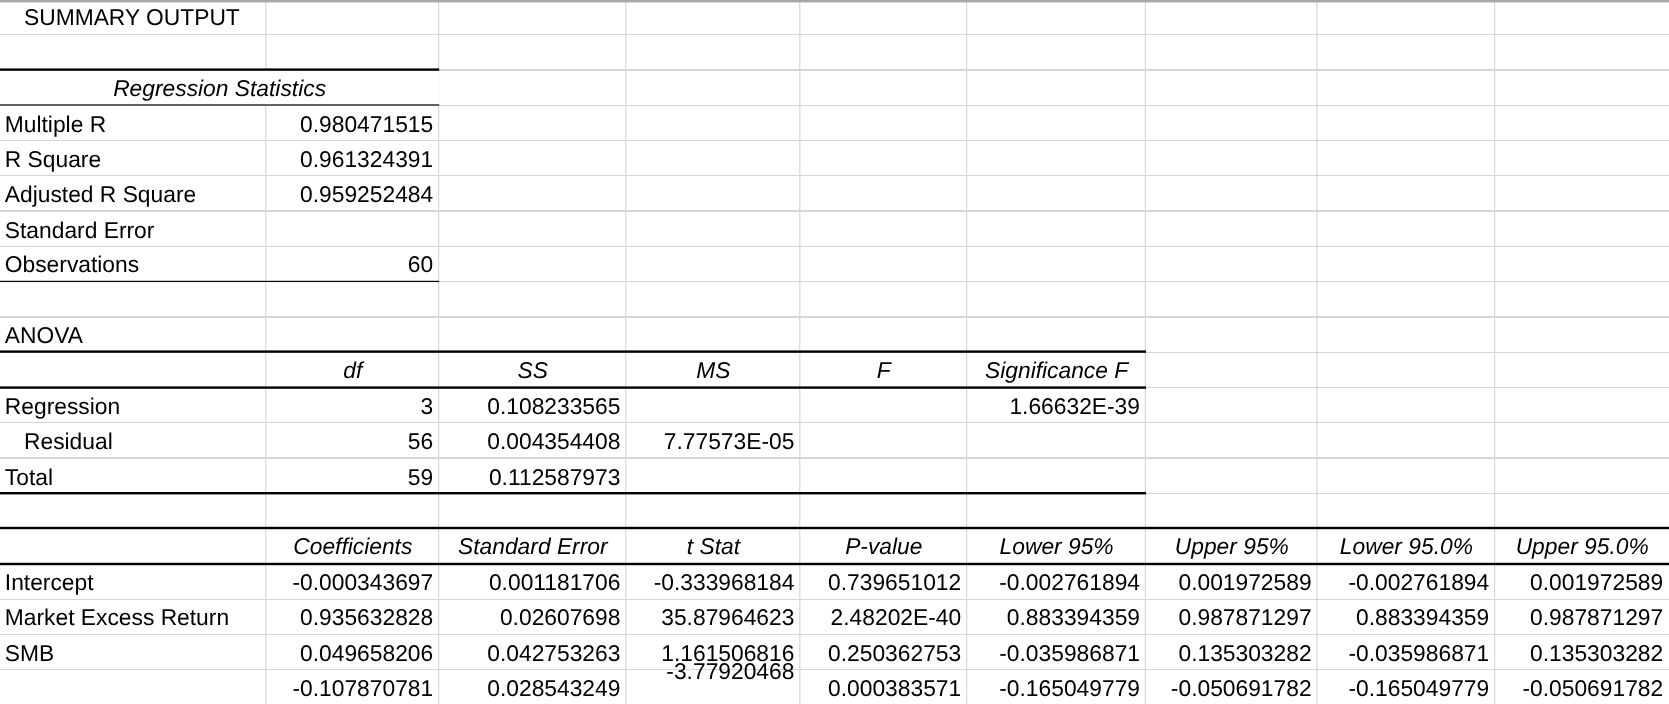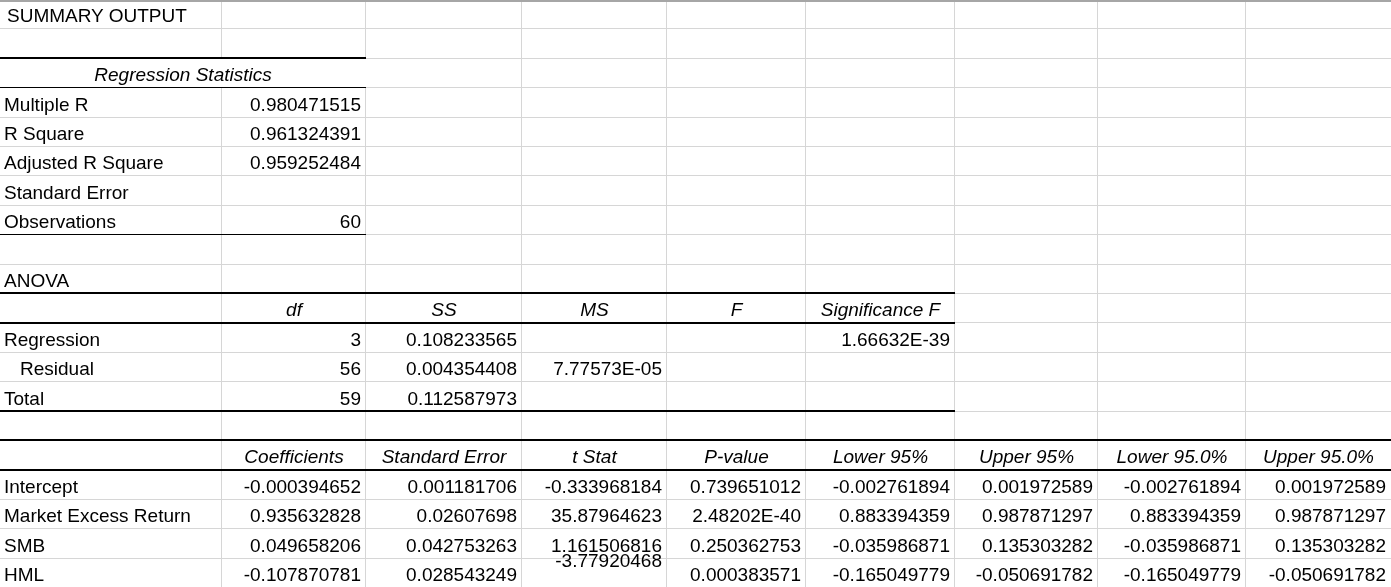--- a/index.html
+++ b/index.html
@@ -34,21 +34,21 @@
 
   <div class="vline" style="left:221px"></div>
   <div class="vline" style="left:365px"></div>
   <div class="vline" style="left:521px"></div>
   <div class="vline" style="left:666px"></div>
   <div class="vline" style="left:805px"></div>
   <div class="vline" style="left:954px"></div>
   <div class="vline" style="left:1097px"></div>
   <div class="vline" style="left:1245px"></div>
 
-  <div class="c" style="left:3px;top:0;width:222px">SUMMARY OUTPUT</div>
+  <div class="c" style="left:16px;top:0;width:222px">SUMMARY OUTPUT</div>
 
   <div class="c h mask" style="left:0;top:58.8px;width:366px">Regression Statistics</div>
 
   <div class="c" style="left:0;top:88.2px;width:222px">Multiple R</div>
   <div class="c n" style="left:222px;top:88.2px;width:144px">0.980471515</div>
   <div class="c" style="left:0;top:117.6px;width:222px">R Square</div>
   <div class="c n" style="left:222px;top:117.6px;width:144px">0.961324391</div>
   <div class="c" style="left:0;top:147px;width:222px">Adjusted R Square</div>
   <div class="c n" style="left:222px;top:147px;width:144px">0.959252484</div>
   <div class="c" style="left:0;top:176.4px;width:222px">Standard Error</div>
@@ -80,21 +80,21 @@
   <div class="c h" style="left:222px;top:441px;width:144px">Coefficients</div>
   <div class="c h" style="left:366px;top:441px;width:156px">Standard Error</div>
   <div class="c h" style="left:522px;top:441px;width:145px">t Stat</div>
   <div class="c h" style="left:667px;top:441px;width:139px">P-value</div>
   <div class="c h" style="left:806px;top:441px;width:149px">Lower 95%</div>
   <div class="c h" style="left:955px;top:441px;width:143px">Upper 95%</div>
   <div class="c h" style="left:1098px;top:441px;width:148px">Lower 95.0%</div>
   <div class="c h" style="left:1246px;top:441px;width:145px">Upper 95.0%</div>
 
   <div class="c" style="left:0;top:470.4px;width:222px">Intercept</div>
-  <div class="c n" style="left:222px;top:470.4px;width:144px">-0.000394652</div>
+  <div class="c n" style="left:222px;top:470.4px;width:144px">-0.000343697</div>
   <div class="c n" style="left:366px;top:470.4px;width:156px">0.001181706</div>
   <div class="c n" style="left:522px;top:470.4px;width:145px">-0.333968184</div>
   <div class="c n" style="left:667px;top:470.4px;width:139px">0.739651012</div>
   <div class="c n" style="left:806px;top:470.4px;width:149px">-0.002761894</div>
   <div class="c n" style="left:955px;top:470.4px;width:143px">0.001972589</div>
   <div class="c n" style="left:1098px;top:470.4px;width:148px">-0.002761894</div>
   <div class="c n" style="left:1246px;top:470.4px;width:145px">0.001972589</div>
 
   <div class="c" style="left:0;top:499.8px;width:188px">Market Excess Return</div>
   <div class="c n" style="left:222px;top:499.8px;width:144px">0.935632828</div>
@@ -109,21 +109,20 @@
   <div class="c" style="left:0;top:529.2px;width:222px">SMB</div>
   <div class="c n" style="left:222px;top:529.2px;width:144px">0.049658206</div>
   <div class="c n" style="left:366px;top:529.2px;width:156px">0.042753263</div>
   <div class="c n" style="left:522px;top:529.2px;width:145px">1.161506816</div>
   <div class="c n" style="left:667px;top:529.2px;width:139px">0.250362753</div>
   <div class="c n" style="left:806px;top:529.2px;width:149px">-0.035986871</div>
   <div class="c n" style="left:955px;top:529.2px;width:143px">0.135303282</div>
   <div class="c n" style="left:1098px;top:529.2px;width:148px">-0.035986871</div>
   <div class="c n" style="left:1246px;top:529.2px;width:145px">0.135303282</div>
 
-  <div class="c" style="left:0;top:558.6px;width:222px">HML</div>
   <div class="c n" style="left:222px;top:558.6px;width:144px">-0.107870781</div>
   <div class="c n" style="left:366px;top:558.6px;width:156px">0.028543249</div>
   <div class="c n" style="left:522px;top:545px;width:145px">-3.77920468</div>
   <div class="c n" style="left:667px;top:558.6px;width:139px">0.000383571</div>
   <div class="c n" style="left:806px;top:558.6px;width:149px">-0.165049779</div>
   <div class="c n" style="left:955px;top:558.6px;width:143px">-0.050691782</div>
   <div class="c n" style="left:1098px;top:558.6px;width:148px">-0.165049779</div>
   <div class="c n" style="left:1246px;top:558.6px;width:145px">-0.050691782</div>
 
   <div class="topband"></div>

